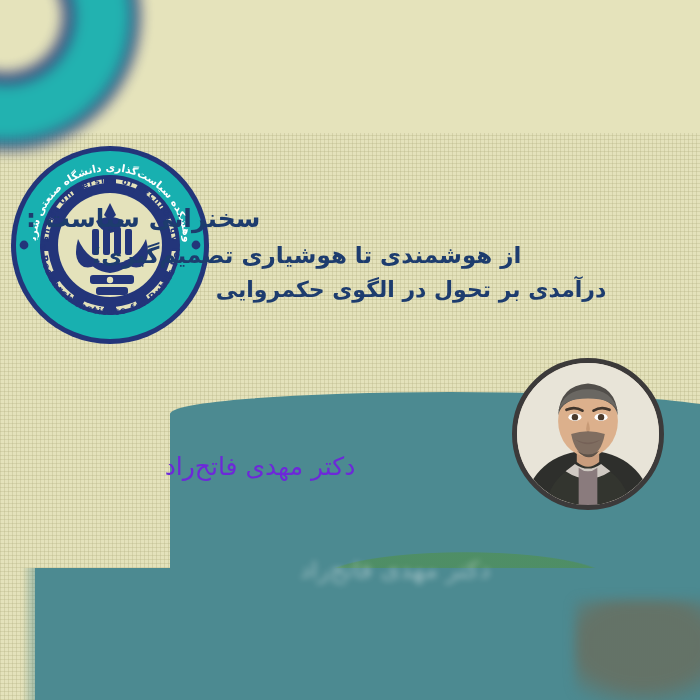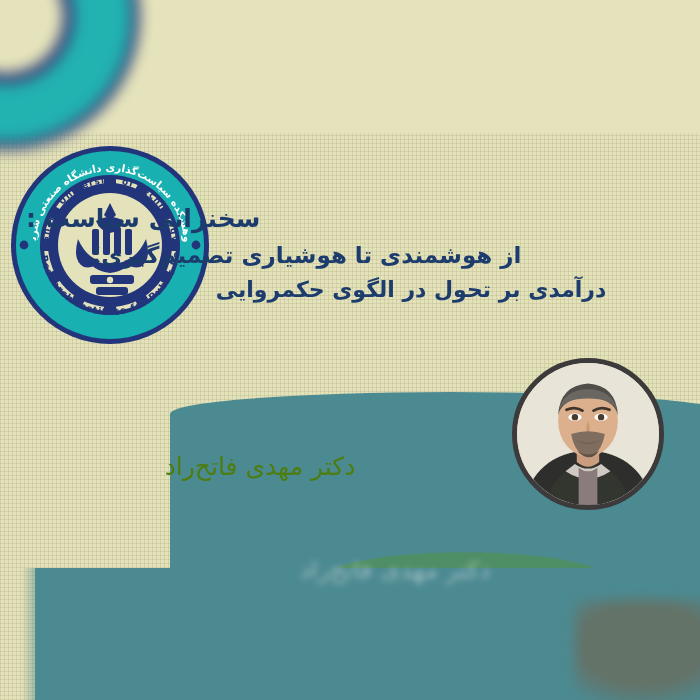--- a/index.html
+++ b/index.html
@@ -94,21 +94,21 @@
   .hl1{font-size:25px;padding-left:8px;}
   .hl2{font-size:23px;padding-left:26px;margin-left:48px;}
   .hl3{font-size:22px;padding-left:122px;text-align:center;}
 
   
   .speaker{
     position:absolute;left:0;top:452px;
     width:520px;
     text-align:center;
     direction:rtl;
-    color:#4d7c0f;
+    color:#6d28d9;
     font-size:25px;
     letter-spacing:.5px;
   }
   .speaker-ghost{
     position:absolute;left:180px;top:556px;
     width:430px;
     text-align:center;
     direction:rtl;
     color:rgba(255,255,255,.42);
     font-size:25px;

